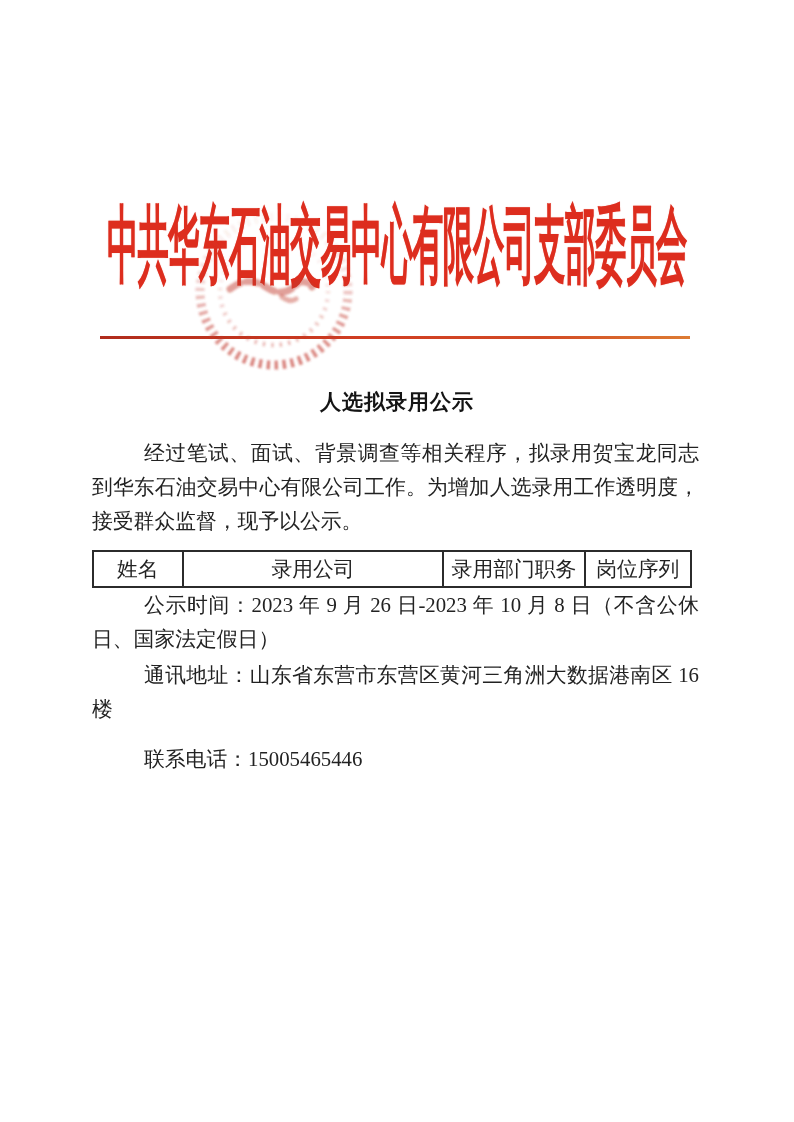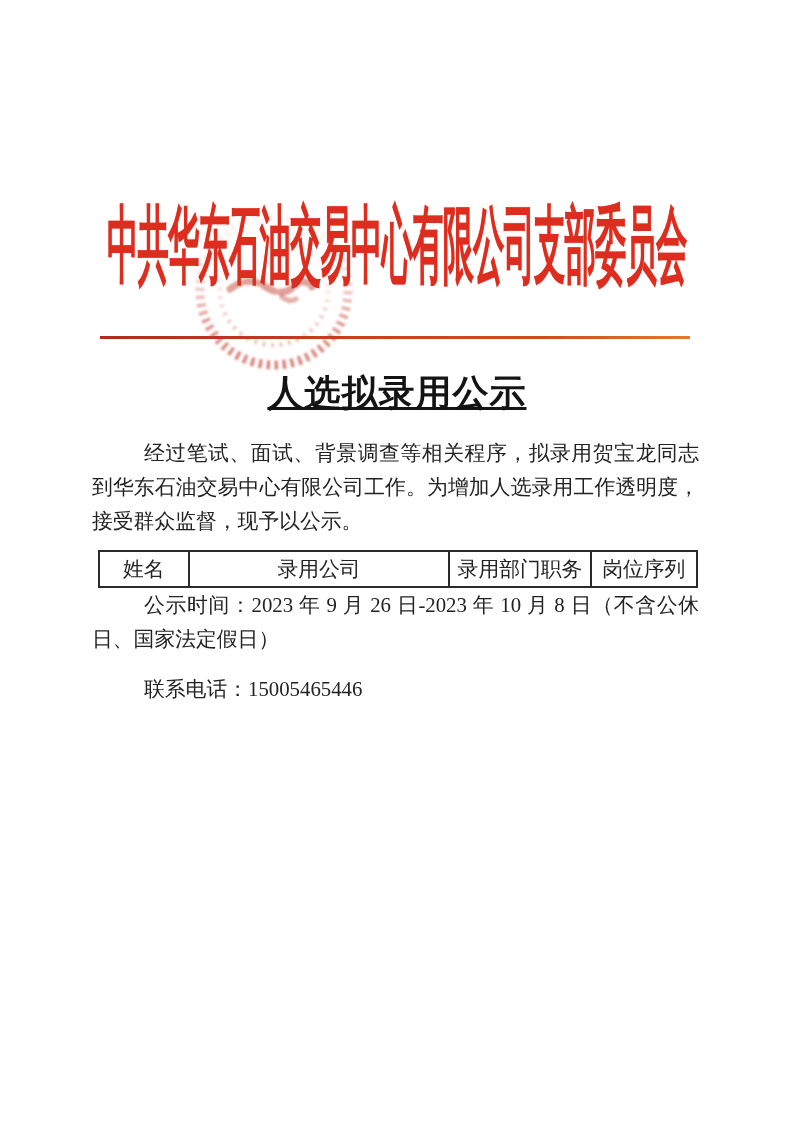--- a/index.html
+++ b/index.html
@@ -59,29 +59,28 @@
     left: 186px;
     top: 205px;
     width: 176px;
     height: 176px;
     pointer-events: none;
   }
 
   
   .doc-title {
     position: absolute;
-    top: 369px;
+    top: 388px;
     left: 0;
     width: 100%;
     text-align: center;
-    font-size: 36px;
+    font-size: 21px;
     font-weight: 700;
     color: #141414;
     letter-spacing: 1px;
-    text-decoration: underline;
   }
 
   
   .body {
     position: absolute;
     top: 436px;
     left: 92px;
     width: 607px;
     font-size: 20.8px;
     line-height: 34px;
@@ -94,21 +93,20 @@
   .para-address  { margin-top: 2px; }
   .para-phone    { margin-top: 16px; }
 
   
   .candidate-table {
     width: 600px;
     margin-top: 12px;
     border-collapse: collapse;
     table-layout: fixed;
     text-align: center;
-    margin-left: 6px;
   }
   .candidate-table th, .candidate-table td {
     border: 2px solid var(--table-border);
     height: 35px;
     font-size: 20.8px;
     font-weight: 400;
     padding: 0 2px;
     overflow: hidden;
     white-space: nowrap;
   }
@@ -170,17 +168,18 @@
           <th>录用公司</th>
           <th>录用部门职务</th>
           <th>岗位序列</th>
         </tr>
       </tbody>
     </table>
 
 
     <p class="para-notice"><span>公示时间：</span><span>2023 年 9 月 26 日-2023 年 10 月 8 日（不含公休日、国家法定假日）</span></p>
 
+    <p class="para-address"><span>通讯地址：</span><span>山东省东营市东营区黄河三角洲大数据港南区 16 楼</span></p>
 
     <p class="para-phone"><span>联系电话：</span><span>15005465446</span></p>
 
   </div>
 </div>
 
 </body></html>

